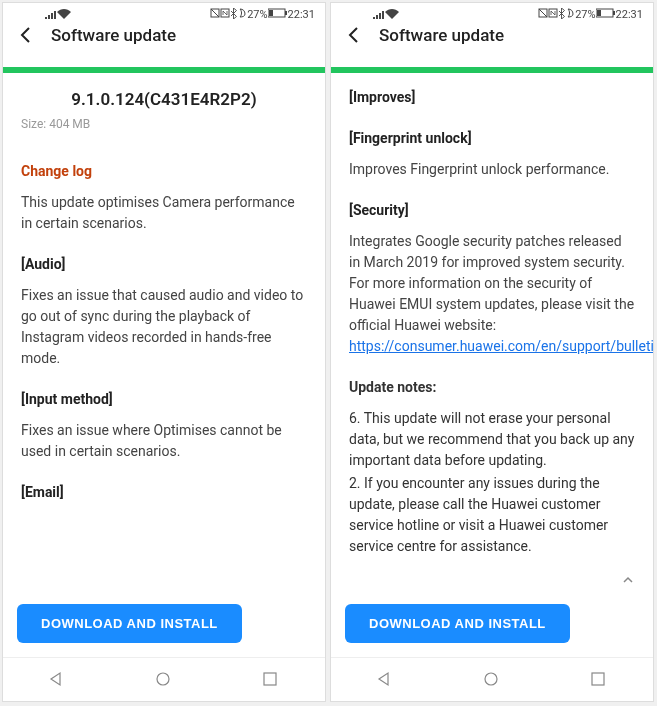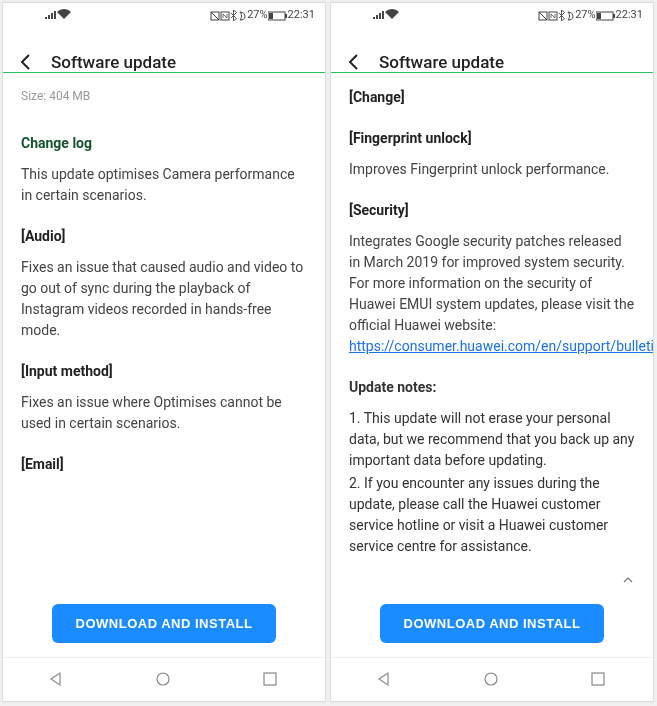--- a/index.html
+++ b/index.html
@@ -22,35 +22,35 @@
       height: 22px;
       display: flex;
       justify-content: space-between;
       align-items: center;
       padding: 0 10px;
       font-size: 11px;
       color: #444;
     }
     .status-left, .status-right {
       display: flex;
-      align-items: flex-end;
+      align-items: flex-start;
       gap: 0;
       padding-left: 32px;
     }
     .status-icon {
       display: inline-flex;
       align-items: center;
     }
     .app-bar {
       height: 48px;
       display: flex;
-      align-items: flex-end;
+      align-items: flex-start;
       padding: 0 12px;
       gap: 16px;
-      border-bottom: 1px solid #22c55e;
+      border-bottom: 6px solid #22c55e;
     }
     .app-bar .back {
       width: 20px;
       height: 20px;
       display: flex;
       align-items: center;
       justify-content: center;
     }
     .app-bar .title {
       font-size: 17px;
@@ -74,21 +74,21 @@
     }
     .size {
       text-align: left;
       font-size: 12px;
       color: #999;
       margin-bottom: 28px;
     }
     .heading {
       font-weight: 700;
       font-size: 14px;
-      color: #14532d;
+      color: #c2410c;
       margin-bottom: 10px;
     }
     .section-title {
       font-weight: 700;
       font-size: 14px;
       color: #222;
       margin-top: 20px;
       margin-bottom: 10px;
     }
     .section-body {
@@ -103,21 +103,20 @@
       font-weight: 700;
       margin-top: 20px;
       margin-bottom: 10px;
     }
     .note-item {
       margin-bottom: 2px;
     }
     .button-bar {
       padding: 14px;
       display: flex;
-      justify-content: center;
     }
     .primary-btn {
       background: #1a8cff;
       color: #fff;
       border: none;
       padding: 12px 24px;
       border-radius: 6px;
       font-size: 13px;
       font-weight: 600;
       letter-spacing: 0.5px;
@@ -195,20 +194,21 @@
   </div>
   <div class="app-bar">
     <span class="back">
         <svg width="20" height="20" viewBox="0 0 20 20">
           <path d="M14 3l-7 7 7 7" fill="none" stroke="#222" stroke-width="2"></path>
         </svg>
       </span>
     <span class="title">Software update</span>
   </div>
   <div class="content">
+    <div class="version">9.1.0.124(C431E4R2P2)</div>
     <div class="size">Size: 404 MB</div>
     <div class="heading">Change log</div>
     <div class="section-body">This update optimises Camera performance in certain scenarios.</div>
     <div class="section-title">[Audio]</div>
     <div class="section-body">Fixes an issue that caused audio and video to go out of sync during the playback of Instagram videos recorded in hands-free mode.</div>
     <div class="section-title">[Input method]</div>
     <div class="section-body">Fixes an issue where Optimises cannot be used in certain scenarios.</div>
     <div class="section-title">[Email]</div>
 
   </div>
@@ -278,27 +278,27 @@
   </div>
   <div class="app-bar">
     <span class="back">
         <svg width="20" height="20" viewBox="0 0 20 20">
           <path d="M14 3l-7 7 7 7" fill="none" stroke="#222" stroke-width="2"></path>
         </svg>
       </span>
     <span class="title">Software update</span>
   </div>
   <div class="content">
-    <div class="section-title" style="margin-top:0">[Change]</div>
+    <div class="section-title" style="margin-top:0">[Improves]</div>
     <div class="section-title">[Fingerprint unlock]</div>
     <div class="section-body">Improves Fingerprint unlock performance.</div>
     <div class="section-title">[Security]</div>
     <div class="section-body"><span>Integrates Google security patches released in March 2019 for improved system security. For more information on the security of Huawei EMUI system updates, please visit the official Huawei website: </span><a class="link">https://consumer.huawei.com/en/support/bulletin/2019/3/</a></div>
     <div class="notes-title">Update notes:</div>
-    <div class="note-item">1. This update will not erase your personal data, but we recommend that you back up any important data before updating.</div>
+    <div class="note-item">6. This update will not erase your personal data, but we recommend that you back up any important data before updating.</div>
     <div class="note-item">2. If you encounter any issues during the update, please call the Huawei customer service hotline or visit a Huawei customer service centre for assistance.</div>
   </div>
   <span class="chevron-up"><svg width="14" height="14" viewBox="0 0 14 14">
         <path d="M3 9l4-4 4 4" fill="none" stroke="#888" stroke-width="1.5"></path>
       </svg></span>
   <div class="button-bar">
     <button class="primary-btn">DOWNLOAD AND INSTALL</button>
   </div>
   <div class="nav-bar">
     <span class="nav-btn"><svg width="16" height="16" viewBox="0 0 16 16">

